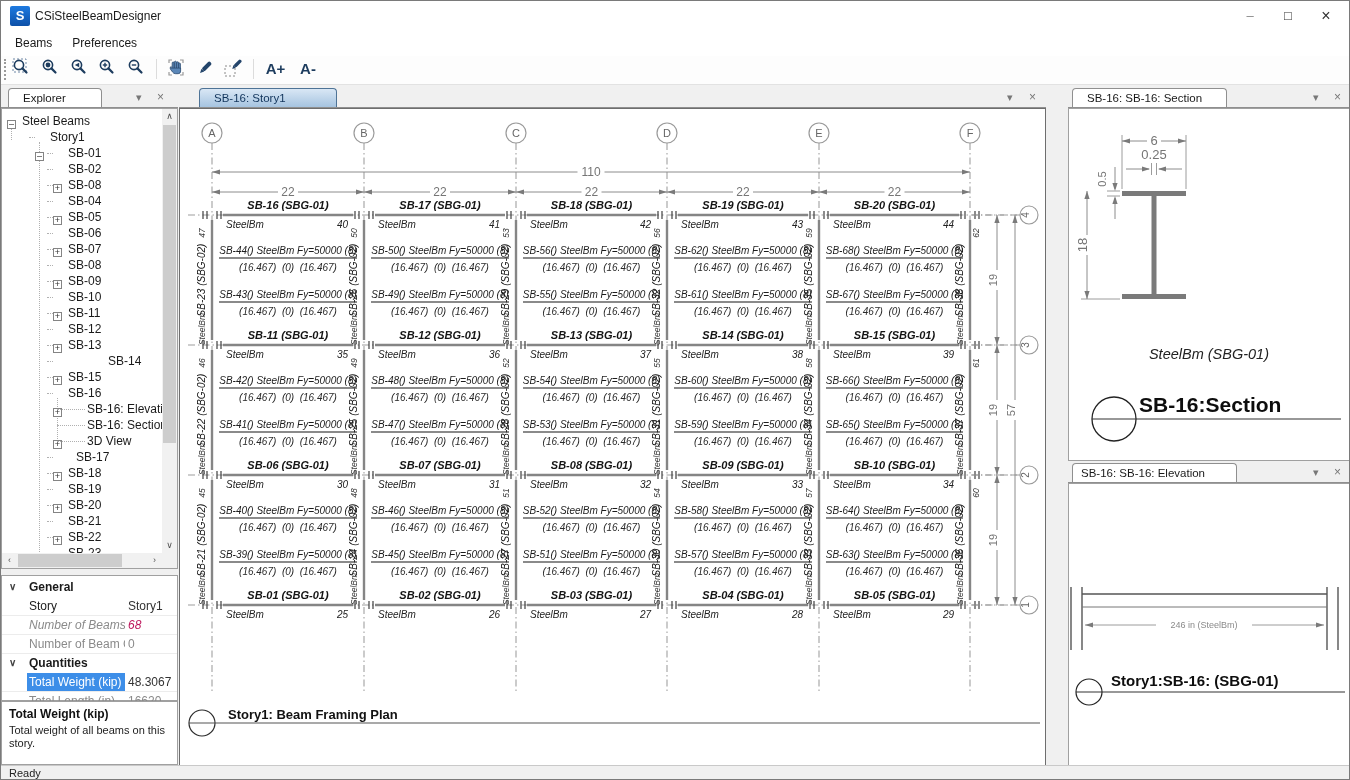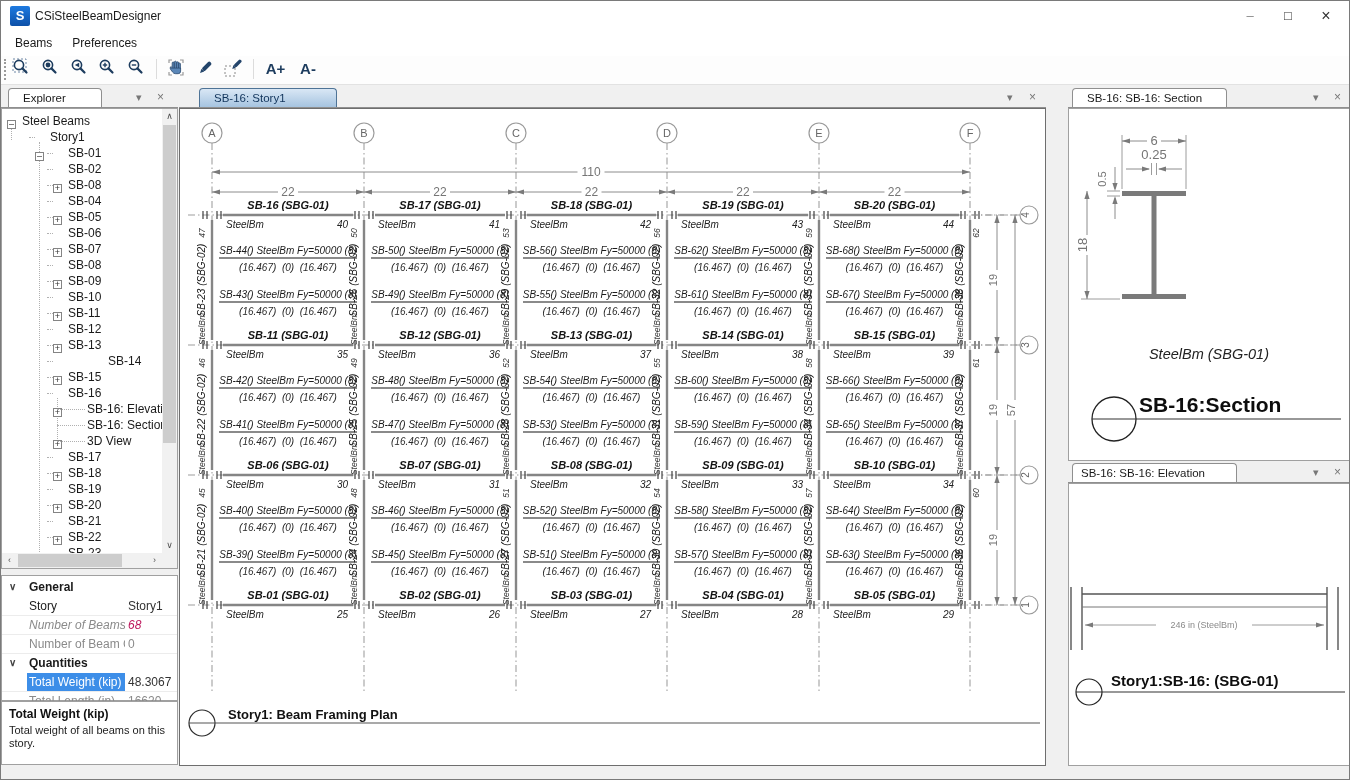--- a/index.html
+++ b/index.html
@@ -249,21 +249,21 @@
       <div class="doth" style="left: 55px; top: 316px; width: 28px;"></div>
       <div class="treerow" style="top: 308px; left: 0px; width: 158px;">
         <span style="position: absolute; left: 85px; top: 1px; white-space: nowrap;">SB-16: Section</span>
       </div>
       <div class="doth" style="left: 55px; top: 332px; width: 28px;"></div>
       <div class="treerow" style="top: 324px; left: 0px; width: 158px;">
         <span style="position: absolute; left: 85px; top: 1px; white-space: nowrap;">3D View</span>
       </div>
       <div class="doth" style="left: 45px; top: 348px; width: 6px;"></div>
       <div class="treerow" style="top: 340px; left: 0px; width: 158px;">
-        <span style="position: absolute; left: 66px; top: 1px; white-space: nowrap;">SB-17</span>
+        <span style="position: absolute; left: 74px; top: 1px; white-space: nowrap;">SB-17</span>
       </div>
       <div class="doth" style="left: 45px; top: 364px; width: 6px;"></div>
       <div class="treerow" style="top: 356px; left: 0px; width: 158px;">
         <span style="position: absolute; left: 66px; top: 1px; white-space: nowrap;">SB-18</span>
       </div>
       <div class="doth" style="left: 45px; top: 380px; width: 6px;"></div>
       <div class="treerow" style="top: 372px; left: 0px; width: 158px;">
         <span style="position: absolute; left: 66px; top: 1px; white-space: nowrap;">SB-19</span>
       </div>
       <div class="doth" style="left: 45px; top: 396px; width: 6px;"></div>
@@ -825,14 +825,17 @@
         <polygon points="16,141 24,138.4 24,143.6" fill="#7a7a7a"></polygon>
         <polygon points="255,141 247,138.4 247,143.6" fill="#7a7a7a"></polygon>
         <rect x="87" y="135.5" width="96" height="11" fill="#ffffff"></rect>
         <text x="135" y="144" fill="#8a8a8a" font-size="9" text-anchor="middle">246 in (SteelBm)</text>
         <circle cx="20" cy="208" r="13" fill="none" stroke="#222" stroke-width="1.2"></circle>
         <line x1="7" y1="208" x2="276" y2="208" stroke="#333" stroke-width="1.2"></line>
         <text x="42" y="202" fill="#0d0d0d" font-size="15" text-anchor="start" font-weight="bold">Story1:SB-16: (SBG-01)</text>
       </svg>
 </div>
 
+<div class="abs" id="statusbar">
+  <span>Ready</span>
+</div>
 
 </div>
 
 </body></html>

